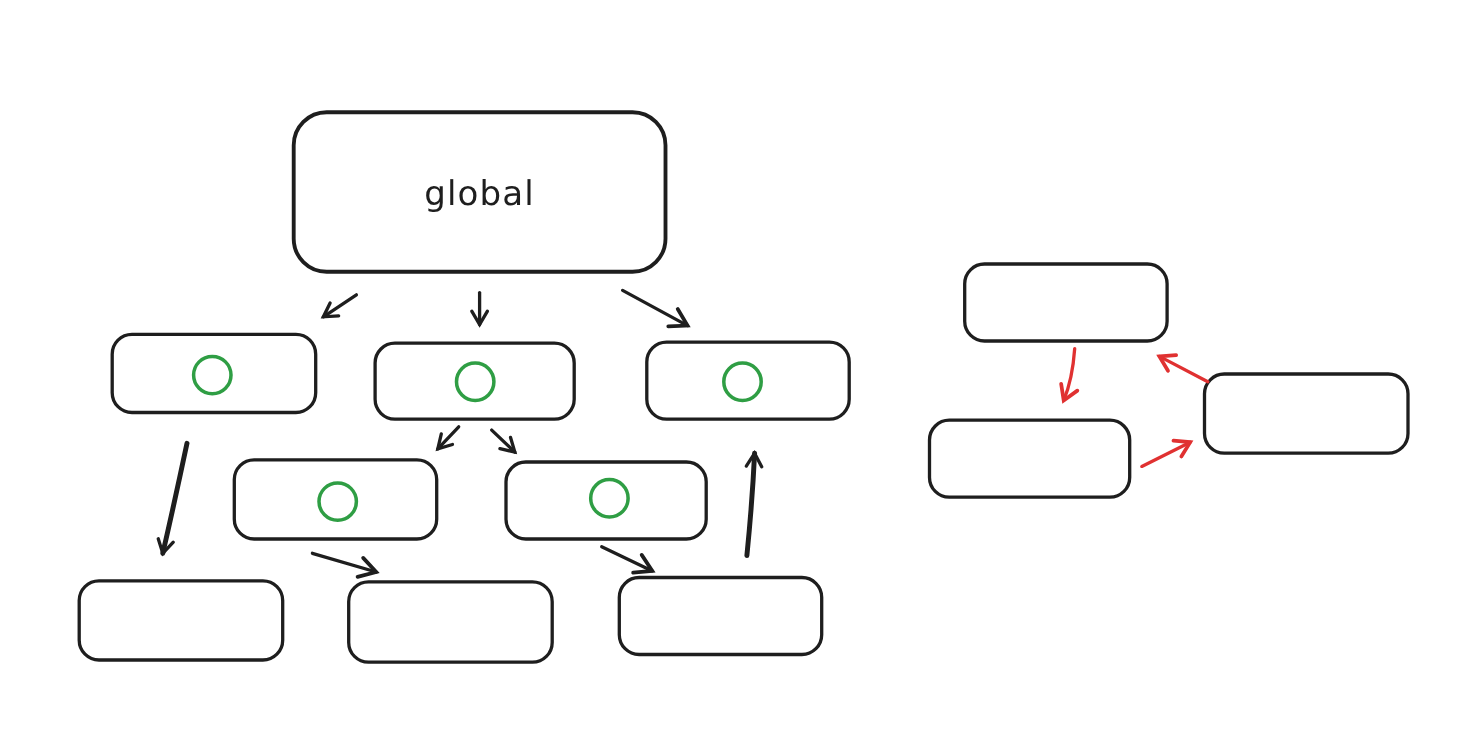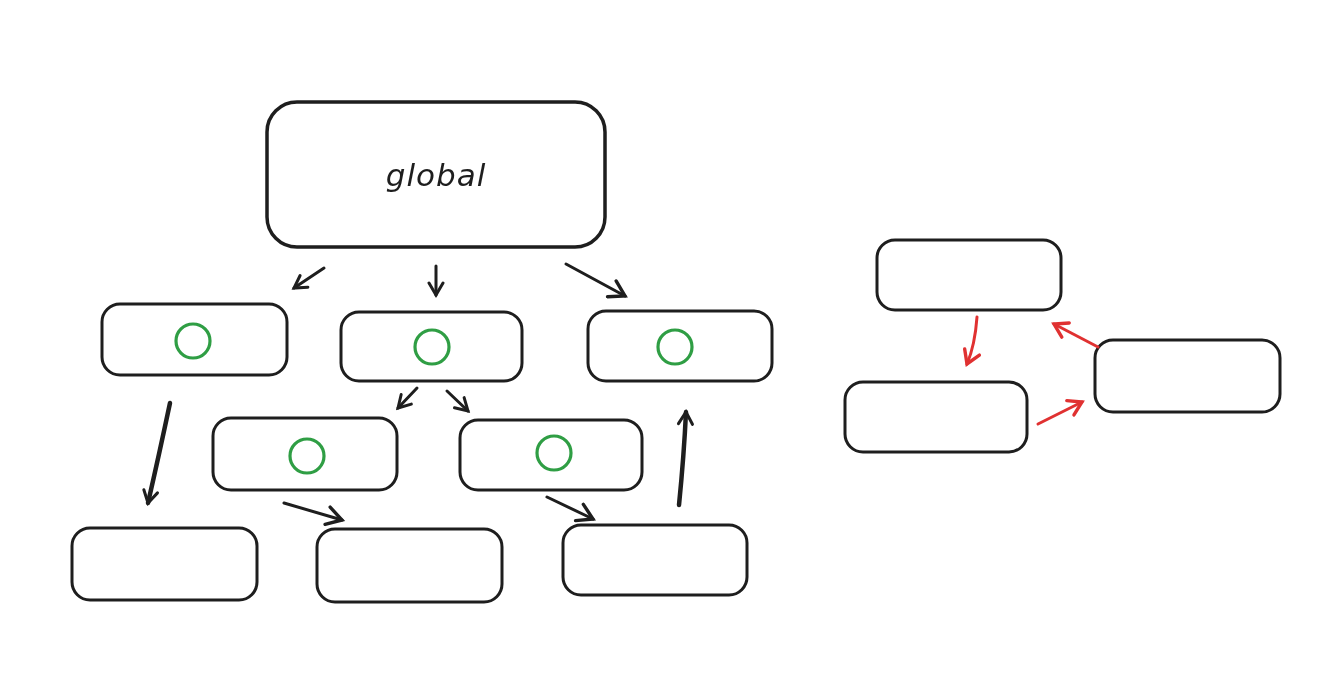--- a/index.html
+++ b/index.html
@@ -8,21 +8,20 @@
     background: #ffffff;
     width: 1336px;
     height: 676px;
     overflow: hidden;
     font-family: "DejaVu Sans", sans-serif;
   }
   .canvas-wrap {
     width: 1336px;
     height: 676px;
     position: relative;
-    font-style: italic;
   }
   svg { display: block; }
   .node-rect {
     fill: #ffffff;
     stroke-width: 3;
     stroke-linejoin: round;
   }
   .root-rect {
     stroke-width: 3.5;
   }

